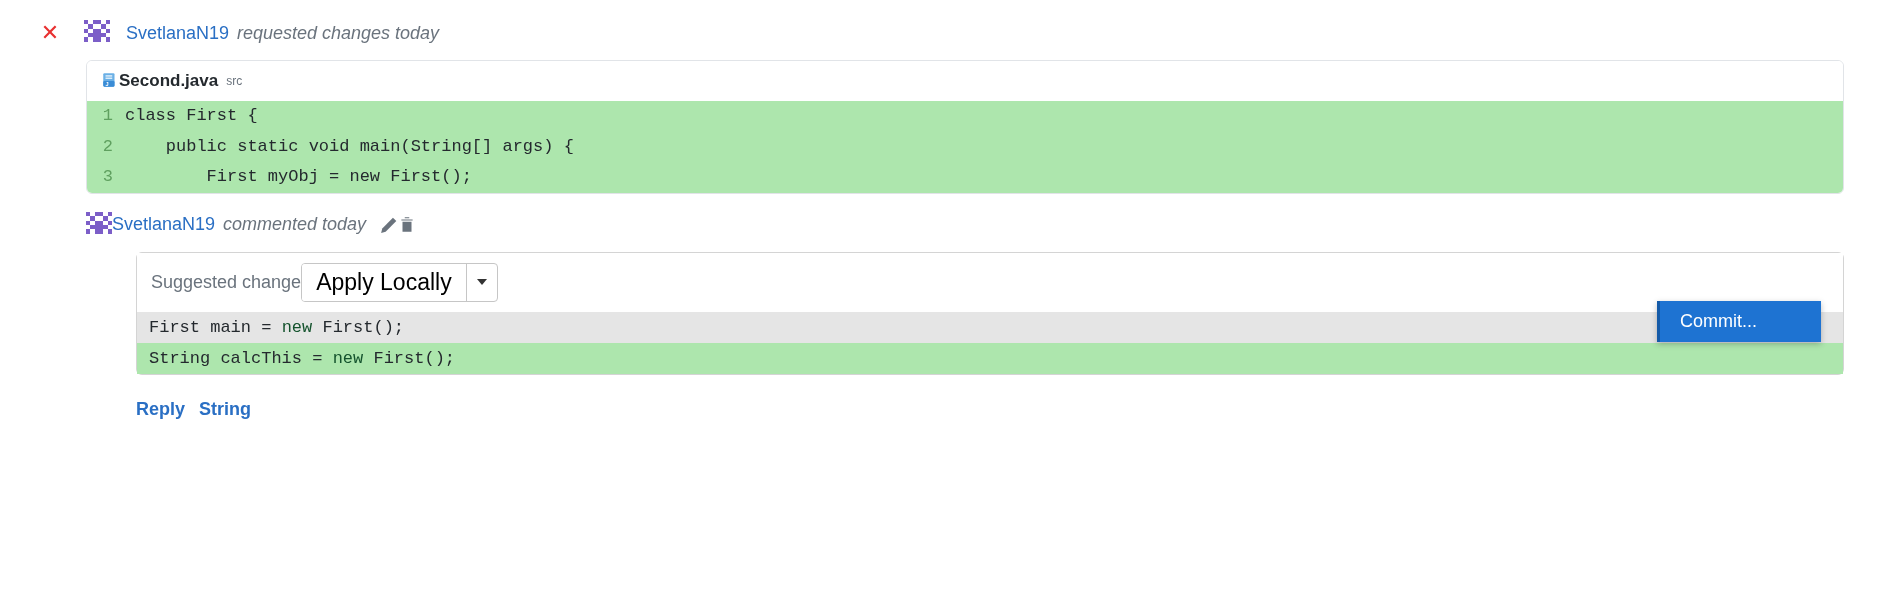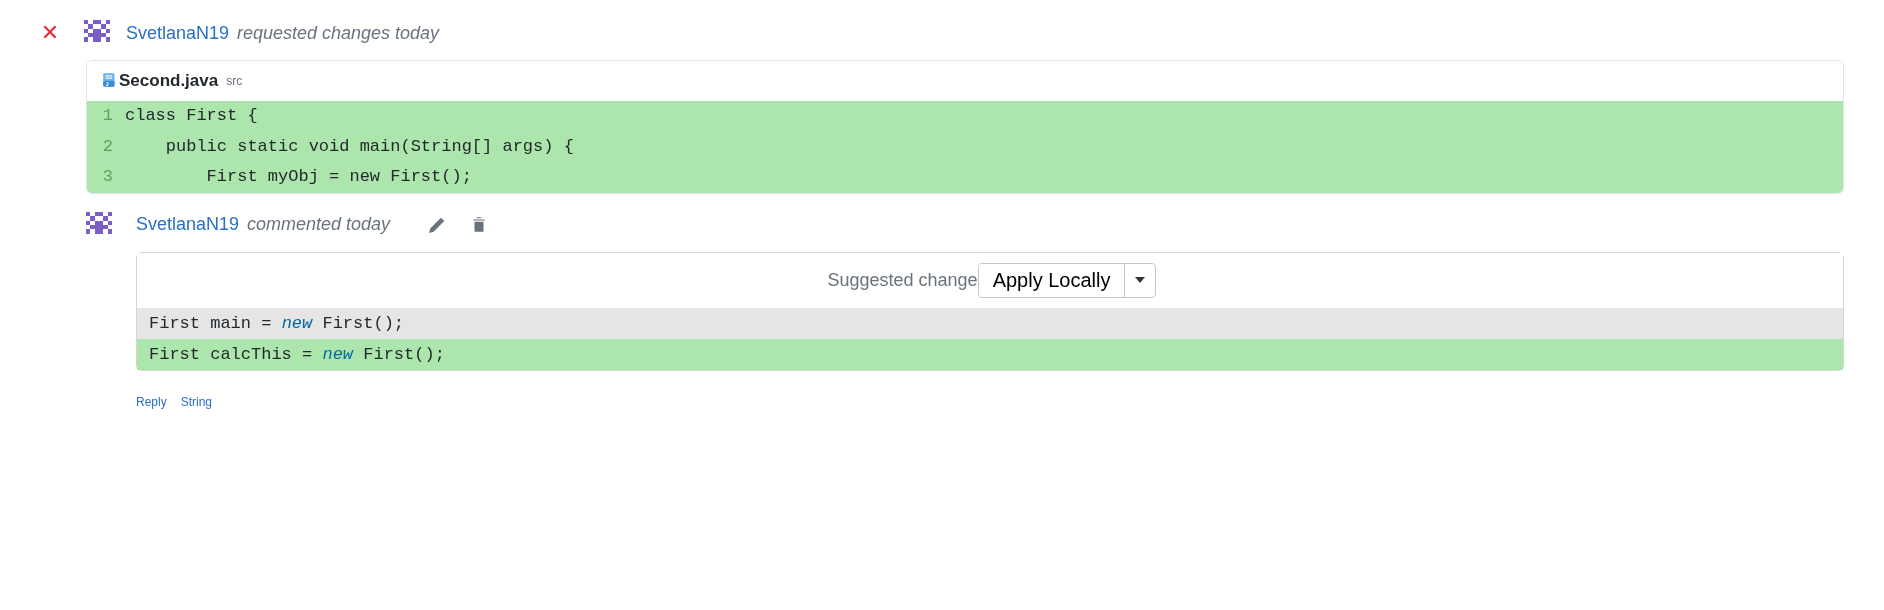--- a/index.html
+++ b/index.html
@@ -96,21 +96,21 @@
       flex-shrink: 0;
       user-select: none;
     }
     .line-content {
       white-space: pre;
       color: #24292e;
     }
     .comment-row {
       display: flex;
       align-items: center;
-      gap: 24px;
+      gap: 0;
       margin-left: 46px;
       margin-bottom: 14px;
     }
     .comment-row .username {
       font-size: 18px;
     }
     .icon-btn {
       color: #6a737d;
       cursor: pointer;
       display: inline-flex;
@@ -124,38 +124,38 @@
       border: 1px solid #d4d4d4;
       border-radius: 6px;
       overflow: visible;
       margin-left: 96px;
       margin-bottom: 24px;
       position: relative;
     }
     .suggestion-header {
       display: flex;
       align-items: center;
-      justify-content: center;
+      justify-content: flex-start;
       padding: 10px 10px 10px 14px;
       background: #fff;
     }
     .suggestion-label {
       color: #6a737d;
       font-size: 18px;
     }
     .apply-btn-group {
       display: flex;
       border: 1px solid #c6c6c6;
       border-radius: 4px;
       overflow: hidden;
       background: #fff;
     }
     .apply-btn {
       padding: 5px 14px;
-      font-size: 20px;
+      font-size: 23px;
       cursor: pointer;
       border: none;
       background: #fff;
     }
     .apply-dropdown {
       border-left: 1px solid #c6c6c6;
       padding: 5px 10px;
       cursor: pointer;
       display: flex;
       align-items: center;
@@ -168,44 +168,44 @@
       padding: 6px 12px;
       white-space: pre;
     }
     .diff-old {
       background: #e5e5e5;
     }
     .diff-new {
       background: #ade6ad;
     }
     .kw-new {
-      color: #0369a1;
-      font-style: italic;
+      color: #14532d;
     }
     .dropdown-menu {
       position: absolute;
       top: 48px;
       right: 22px;
       background: #1e73d2;
       color: #fff;
       padding: 10px 64px 10px 20px;
       font-size: 18px;
       box-shadow: 0 2px 6px rgba(0,0,0,0.25);
       cursor: pointer;
       border-left: 3px solid #135aa8;
     }
     .action-links {
       margin-left: 96px;
       display: flex;
       gap: 14px;
     }
     .action-link {
       color: #2a6fc4;
-      font-size: 12px;
-      cursor: pointer;
+      font-size: 18px;
+      cursor: pointer;
+      font-weight: bold;
     }
   </style>
 </head>
 <body>
 
 <div class="review-header">
   <span class="change-icon">✕</span>
   <span class="avatar">
     <svg viewBox="0 0 6 6" shape-rendering="crispEdges">
       <rect width="6" height="6" fill="#fff"></rect>
@@ -300,20 +300,21 @@
       <button class="apply-btn">Apply Locally</button>
       <div class="apply-dropdown">
         <svg width="10" height="6" viewBox="0 0 10 6">
           <path d="M0 0l5 6 5-6z" fill="#333"></path>
         </svg>
       </div>
     </div>
   </div>
   <div class="diff-lines">
     <div class="diff-line diff-old"><span>First main = </span><span class="kw-new">new</span><span> First();</span></div>
-    <div class="diff-line diff-new"><span>First calcThis = </span><span class="kw-new">new</span><span> First();</span></div>
+    <div class="diff-line diff-new"><span>String calcThis = </span><span class="kw-new">new</span><span> First();</span></div>
   </div>
+  <div class="dropdown-menu">Commit...</div>
 </div>
 
 <div class="action-links">
   <span class="action-link">Reply</span>
   <span class="action-link">String</span>
 </div>
 
 </body></html>

